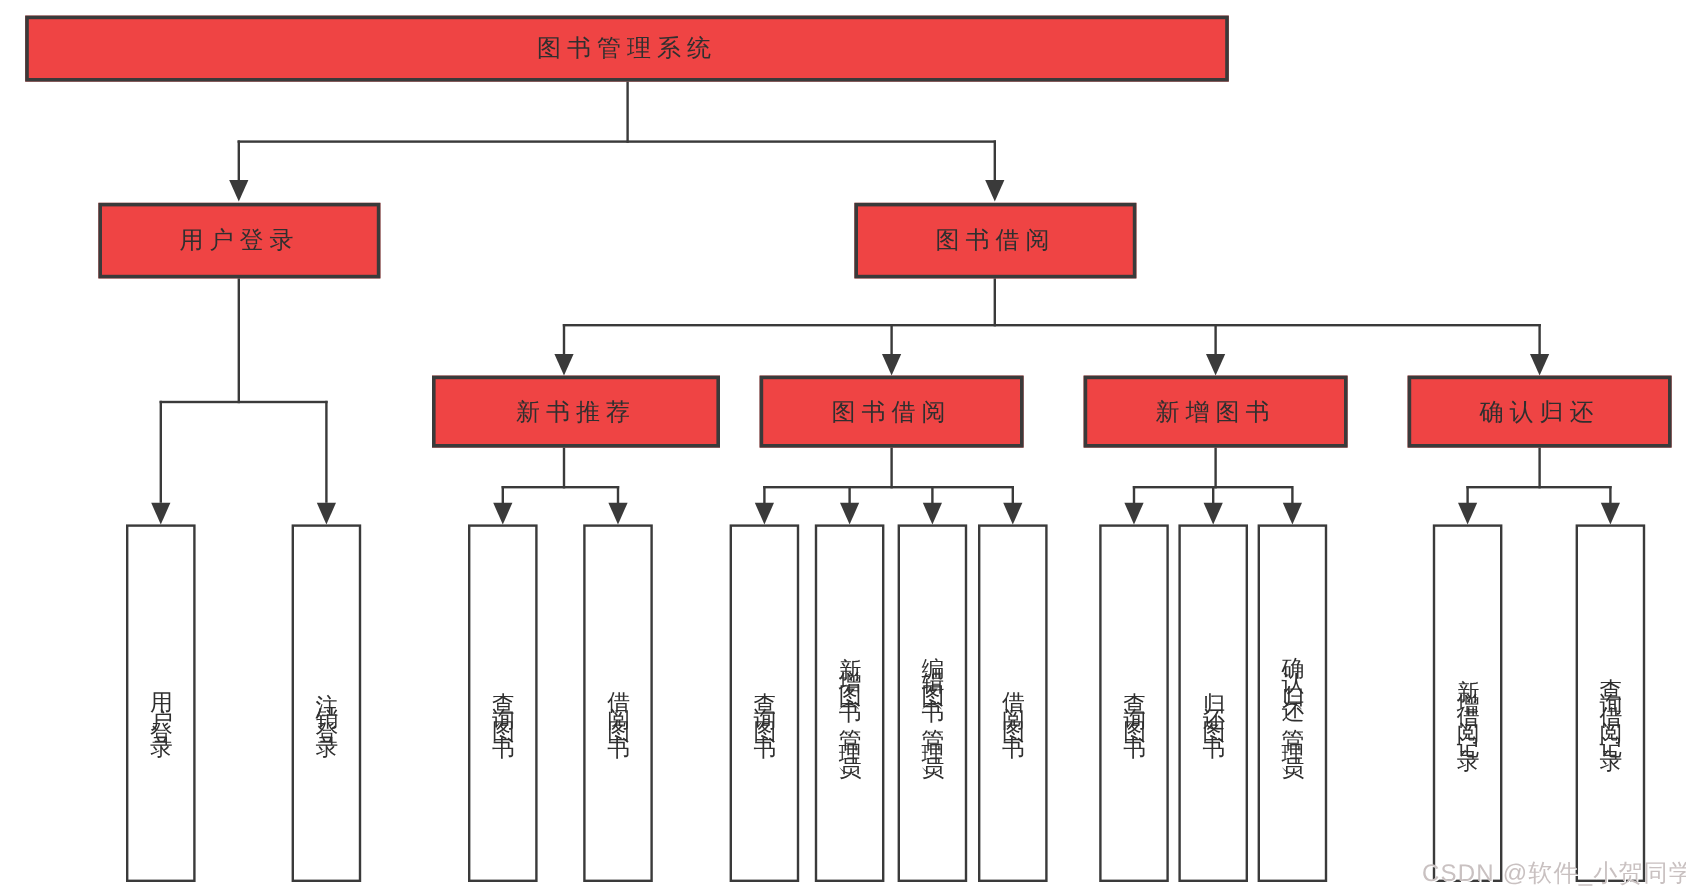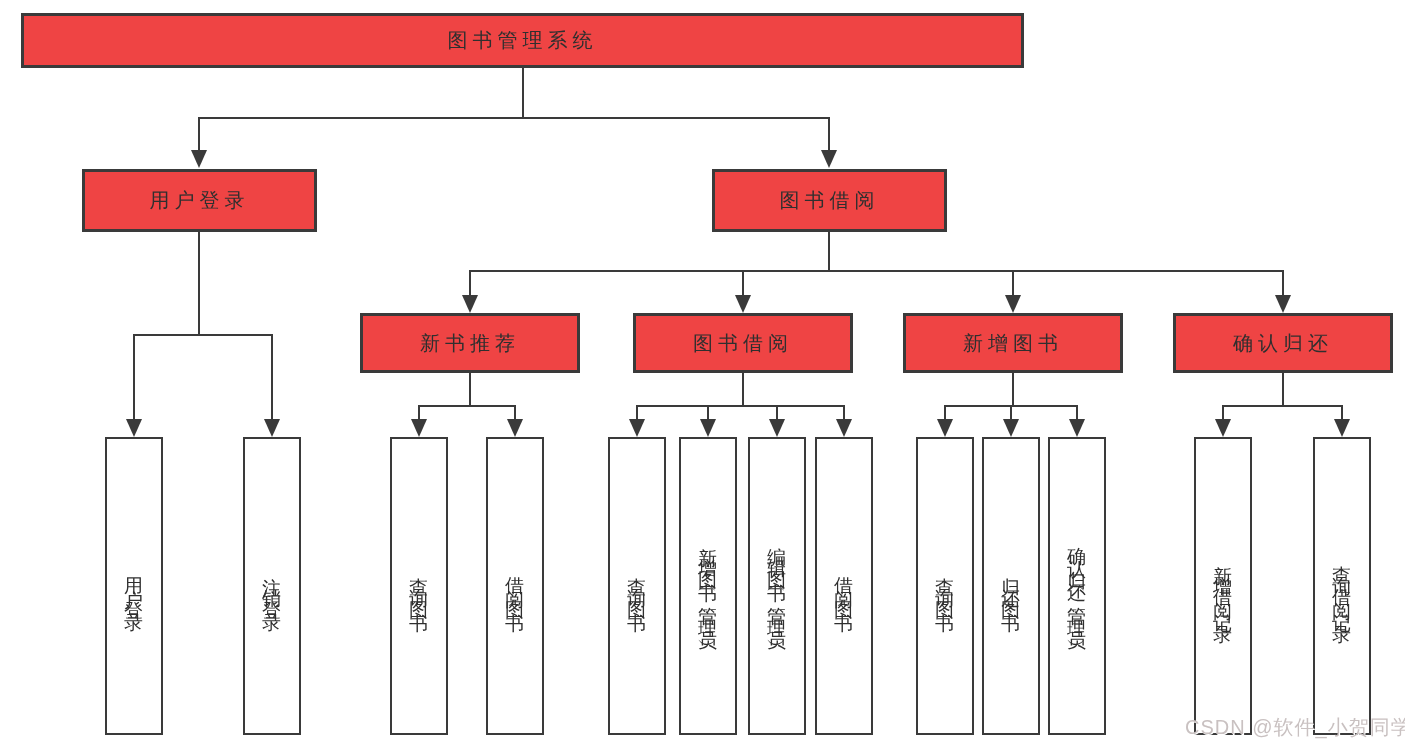--- a/index.html
+++ b/index.html
@@ -61,21 +61,21 @@
 <body>
 
 <div id="stage">
 
   <div class="node" style="left:21px;top:13px;width:1003px;height:55px">图书管理系统</div>
 
   <div class="node" style="left:82px;top:169px;width:235px;height:63px">用户登录</div>
 
   <div class="node" style="left:712px;top:169px;width:235px;height:63px">图书借阅</div>
 
-  <div class="node" style="left:360px;top:313px;width:220px;height:60px">新书推荐</div>
+  <div class="node" style="left:360px;top:313px;width:240px;height:60px">新书推荐</div>
 
   <div class="node" style="left:633px;top:313px;width:220px;height:60px">图书借阅</div>
 
   <div class="node" style="left:903px;top:313px;width:220px;height:60px">新增图书</div>
 
   <div class="node" style="left:1173px;top:313px;width:220px;height:60px">确认归还</div>
 
   <div class="leaf" style="left:105px;top:437px;width:58px;height:298px">
     <span>用户登录</span>
     </div>

